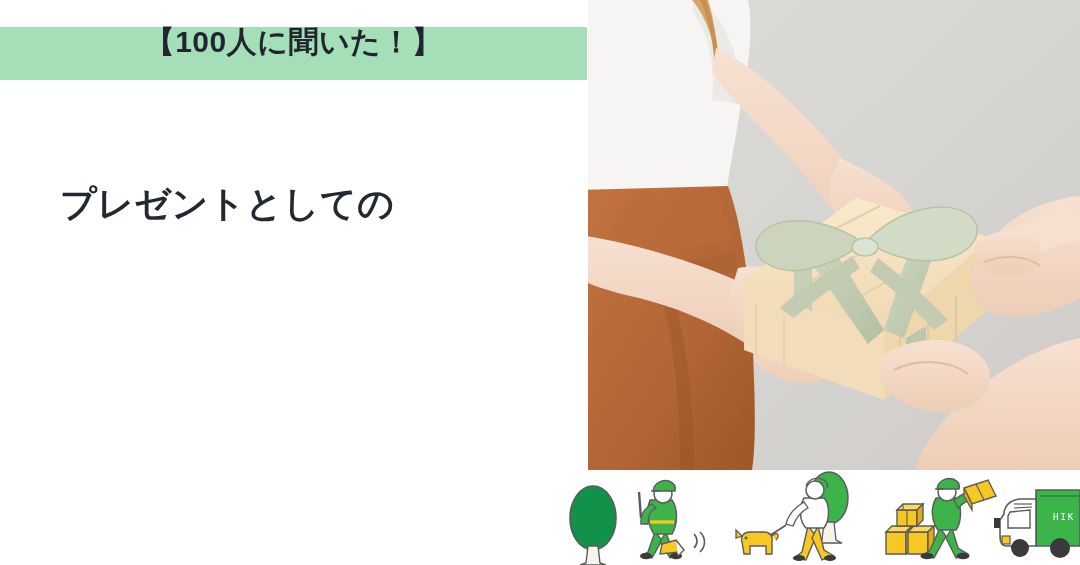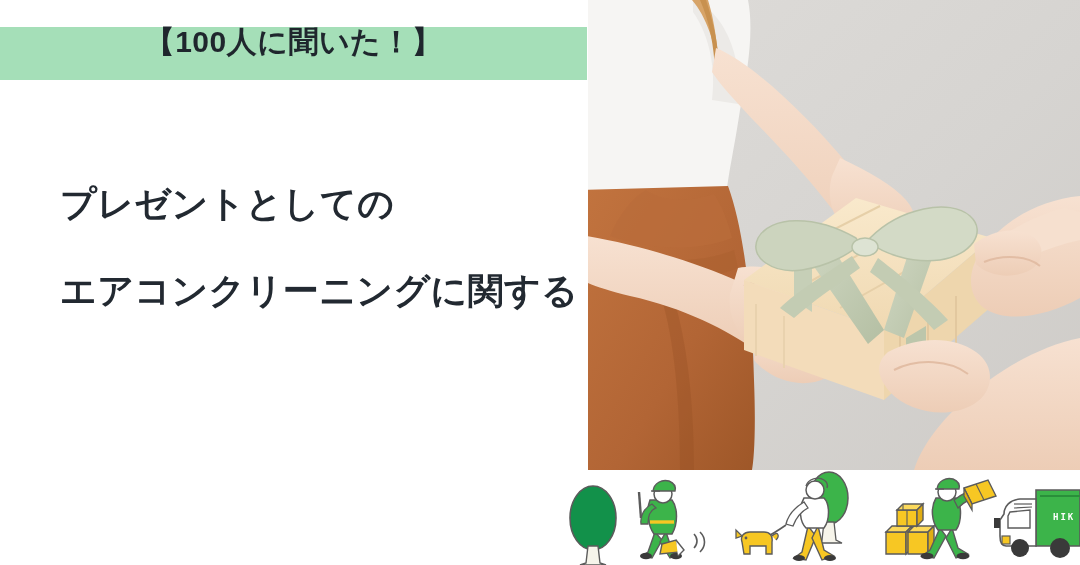--- a/index.html
+++ b/index.html
@@ -80,36 +80,34 @@
   }
   .photo svg { display:block; }
 
   
   .strip {
     position:absolute;
     left:0; top:470px;
     width:1080px; height:95px;
     background:#ffffff;
     overflow:hidden;
-    font-weight:bold;
   }
   .strip svg { display:block; }
 </style>
 </head>
 <body>
 
 <div id="canvas">
 
   <div class="banner">
     <span class="banner-text">【100人に聞いた！】</span>
   </div>
 
   <div class="headline">
     <div class="headline-line">プレゼントとしての</div>
-    <div class="headline-line">エアコンクリーニングに関する</div>
   </div>
 
   <div class="logo">
     <span class="logo-mark">
       <svg width="60" height="53" viewBox="0 0 60 53" xmlns="http://www.w3.org/2000/svg">
         <path d="M30 0 L60 19 L60 53 L0 53 L0 19 Z" fill="#2ba84a"></path>
         <path d="M13 53 L13 36 a7 7 0 0 1 14 0 L27 53 Z" fill="#ffffff"></path>
         <rect x="0" y="38" width="60" height="15" fill="#ffffff" opacity="0"></rect>
       </svg>
       <span style="position:absolute;left:1px;bottom:-1px;font-size:8.5px;font-weight:700;color:#2ba84a;letter-spacing:0px;white-space:nowrap;background:#ffffff;padding:1px 2px;border-radius:2px;">OUCHI ni PRO</span>

